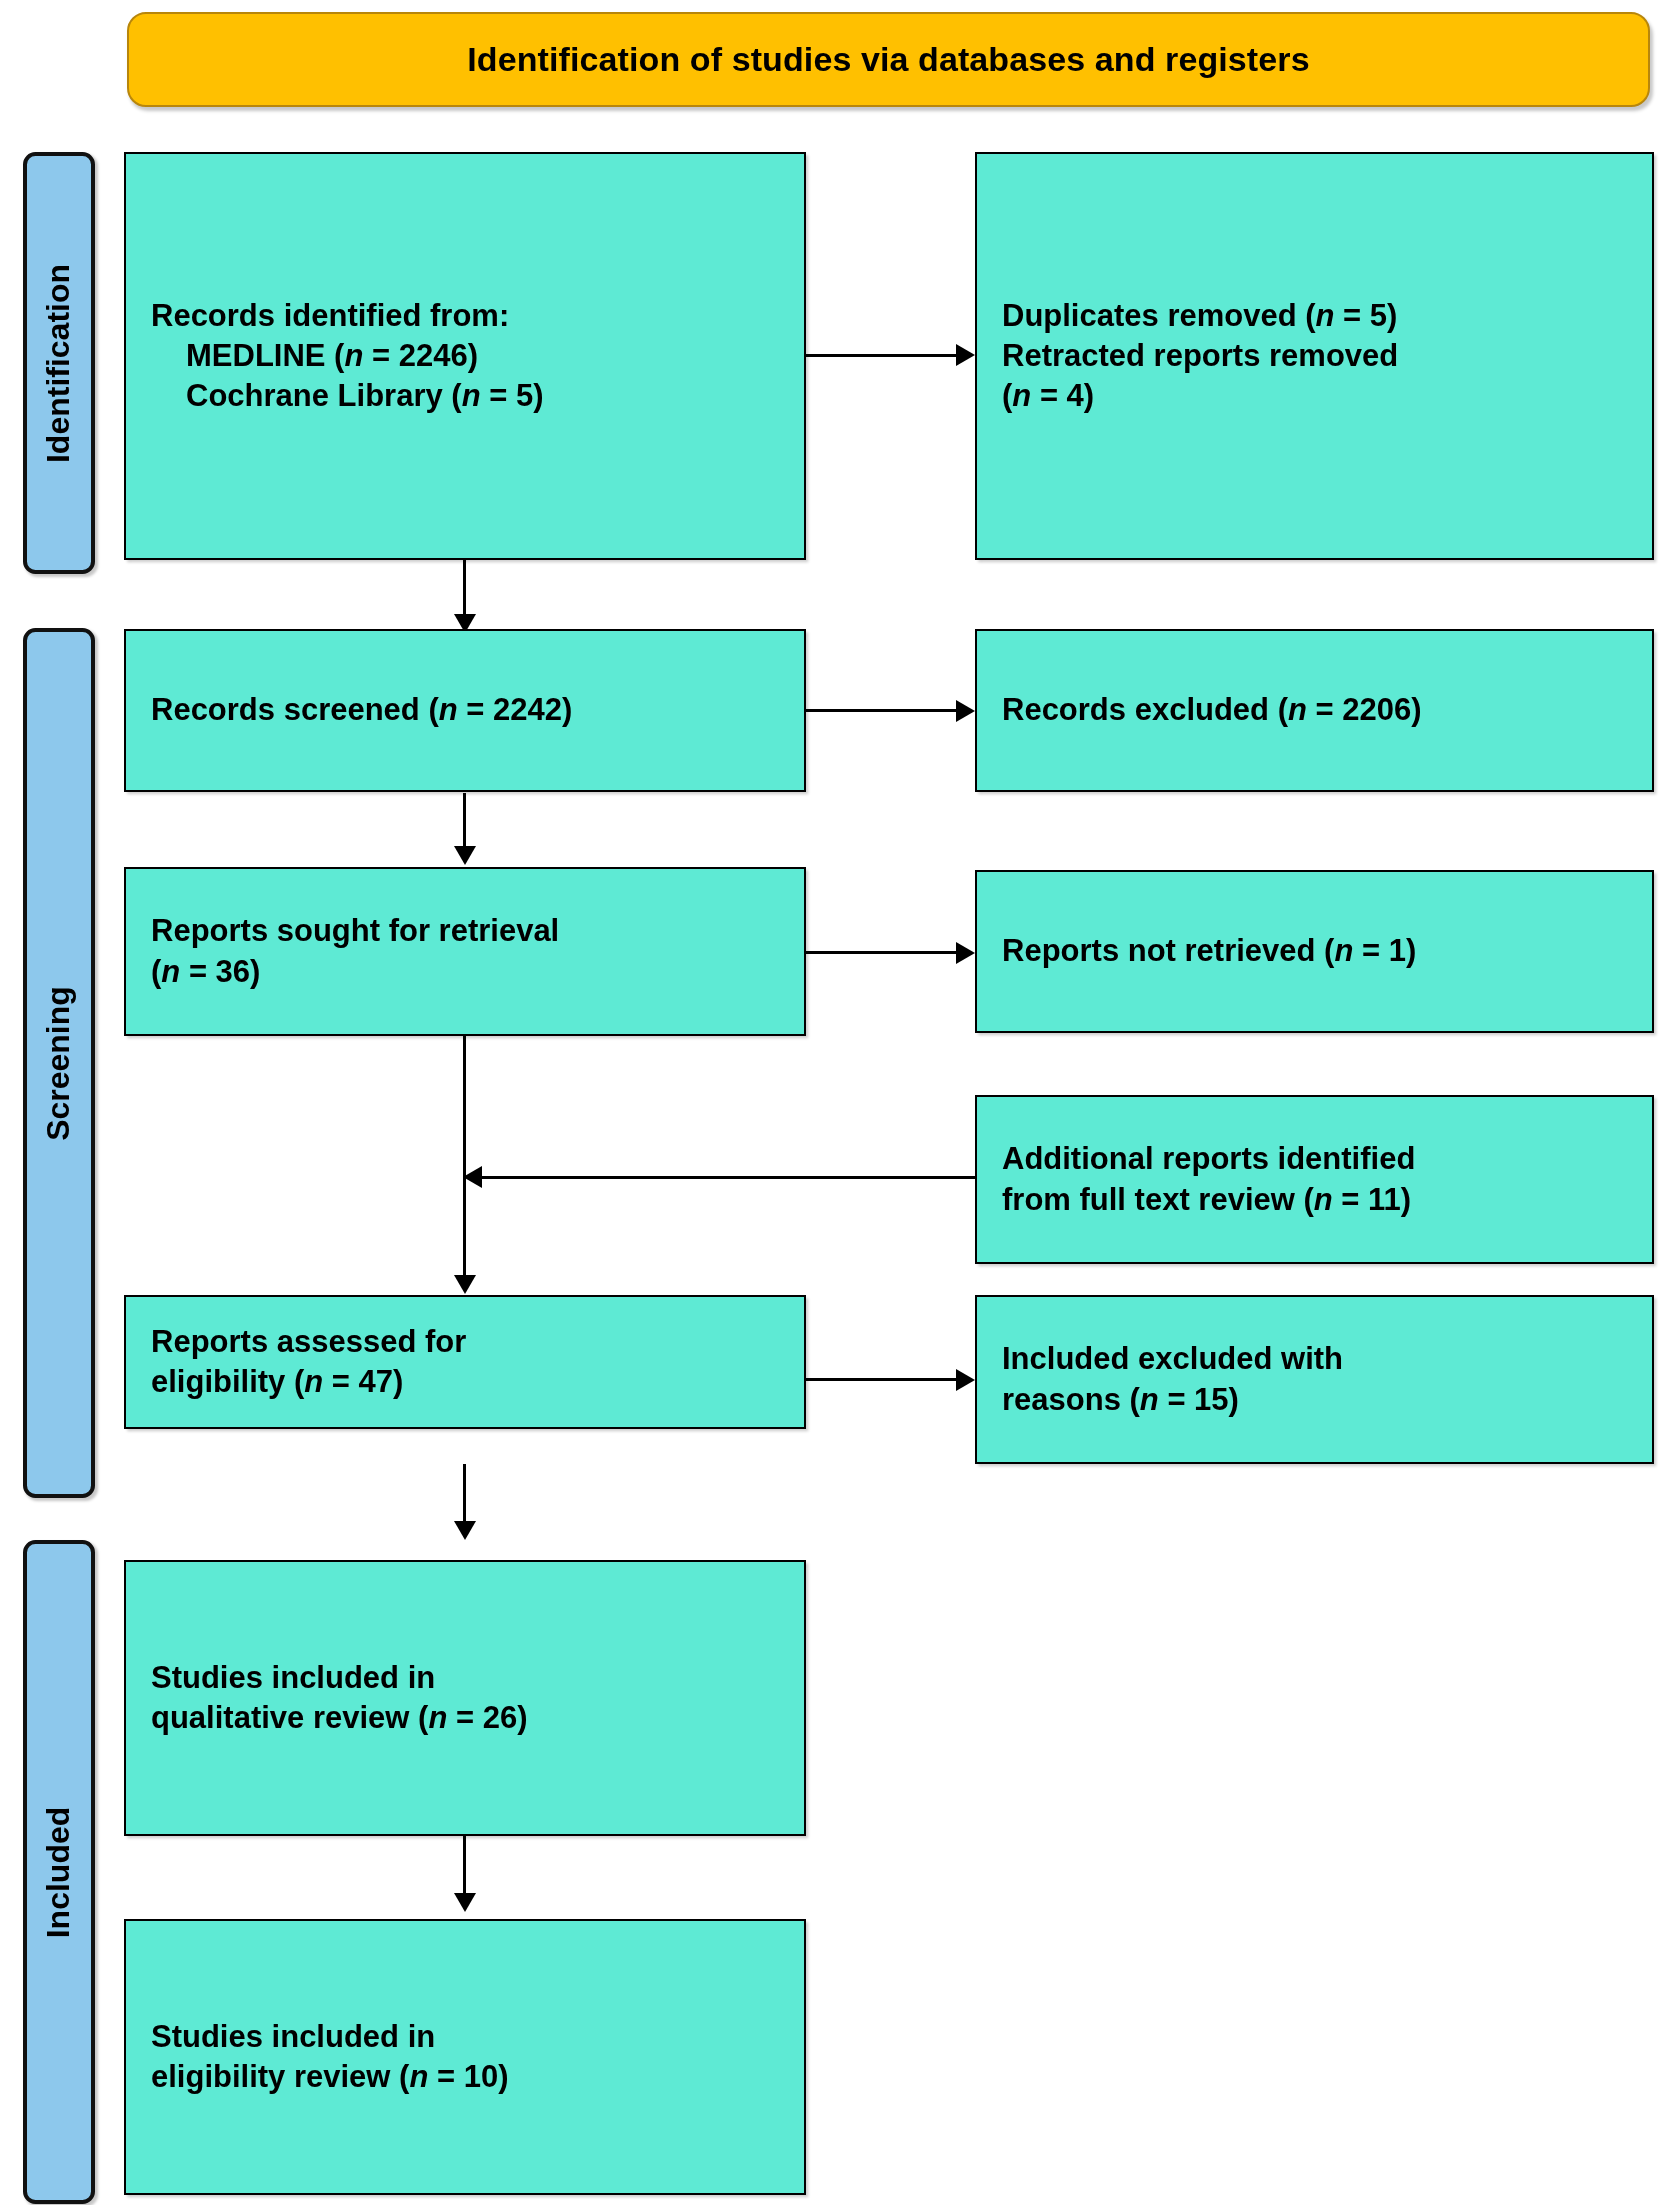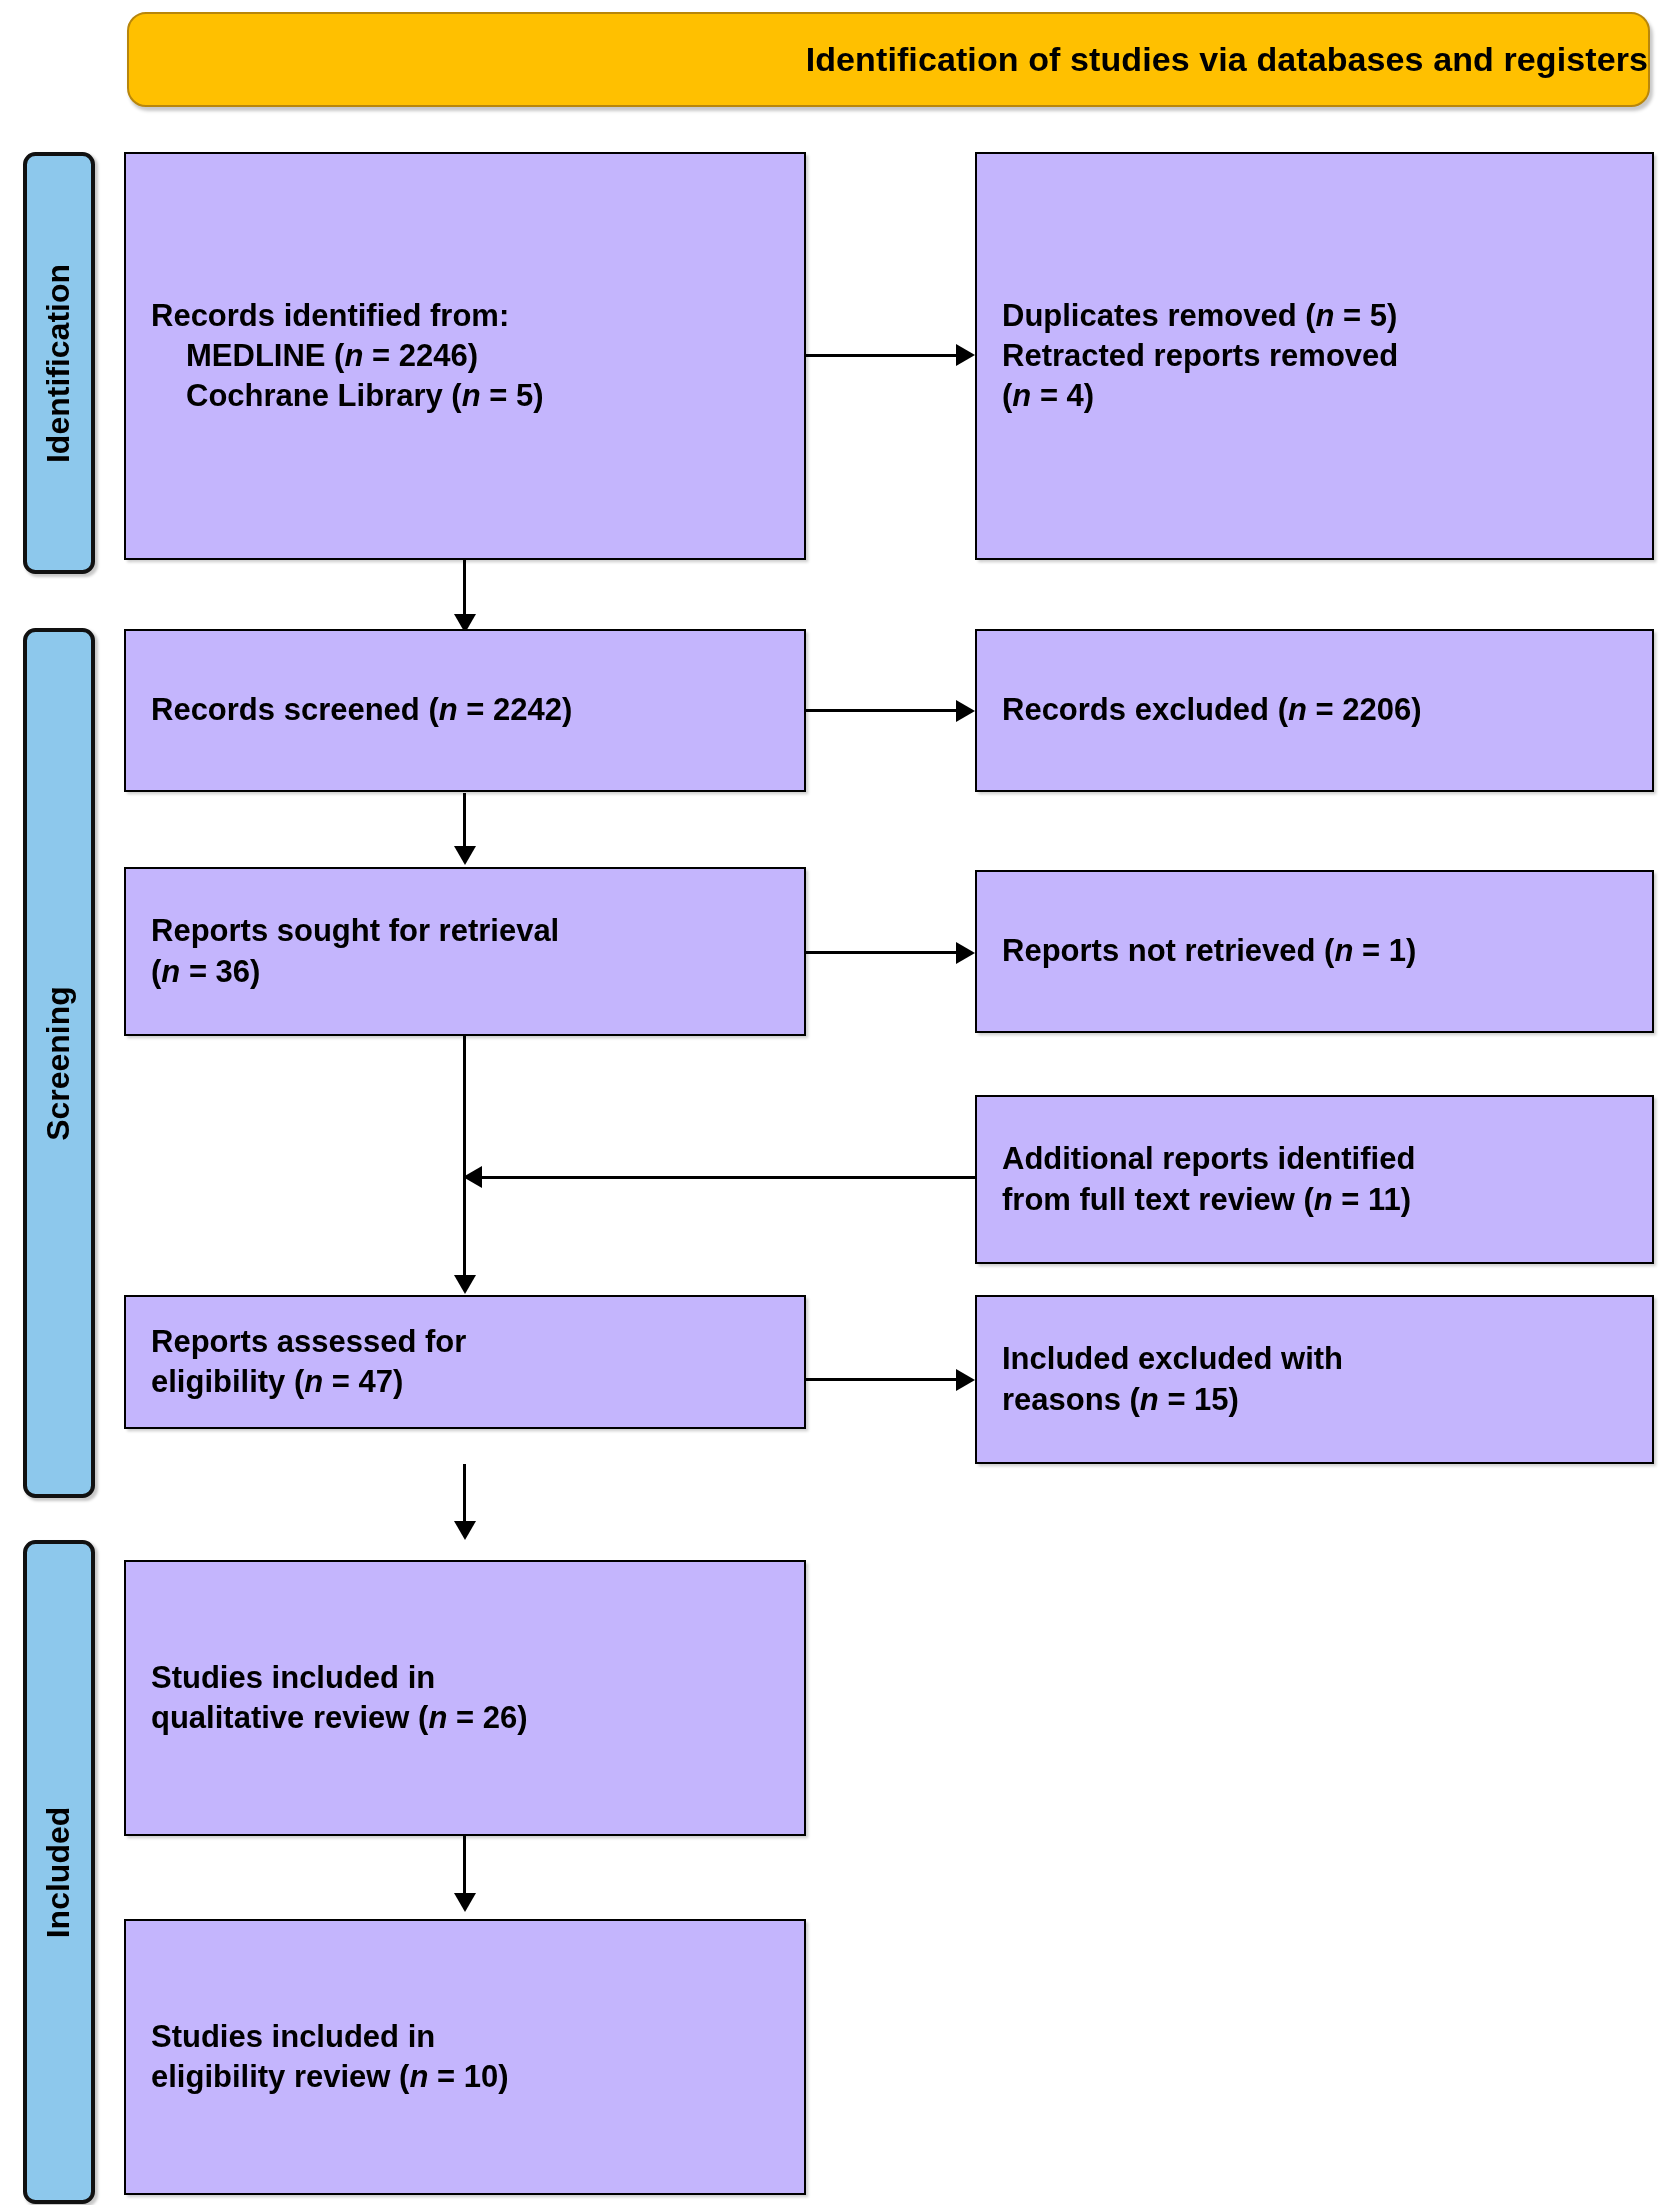--- a/index.html
+++ b/index.html
@@ -8,21 +8,21 @@
   #stage{position:relative;width:1671px;height:2205px;background:#fff;overflow:hidden;}
 
   
   .banner{
     position:absolute;
     left:127px; top:12.4px; width:1523px; height:95px;
     background:#FFC000;
     border:2.8px solid #B8860B;
     border-radius:19px;
     box-shadow:2.8px 4px 3.4px rgba(0,0,0,0.22);
-    display:flex; align-items:center; justify-content:flex-end;
+    display:flex; align-items:center; justify-content:center;
     box-sizing:border-box;
   }
   .banner-text{
     font-size:34px; font-weight:bold; color:#000;
     letter-spacing:0.1px; text-align:center;
   }
 
   
   .stagebar{
     position:absolute; left:22.5px; width:72px;
@@ -35,21 +35,21 @@
   }
   .stagebar-text{
     transform:rotate(-90deg);
     white-space:nowrap;
     font-size:32px; font-weight:bold; color:#000;
   }
 
   
   .box{
     position:absolute;
-    background:#c4b5fd;
+    background:#5eead4;
     border:2.3px solid #000000;
     box-sizing:border-box;
     box-shadow:2.8px 3.4px 2.8px rgba(0,0,0,0.20);
     display:flex; align-items:center;
     padding:0 25px;
   }
   .box-text{
     font-size:31px; font-weight:bold; color:#000; line-height:1.30;
   }
   .box-text i{font-style:italic; font-weight:bold;}

